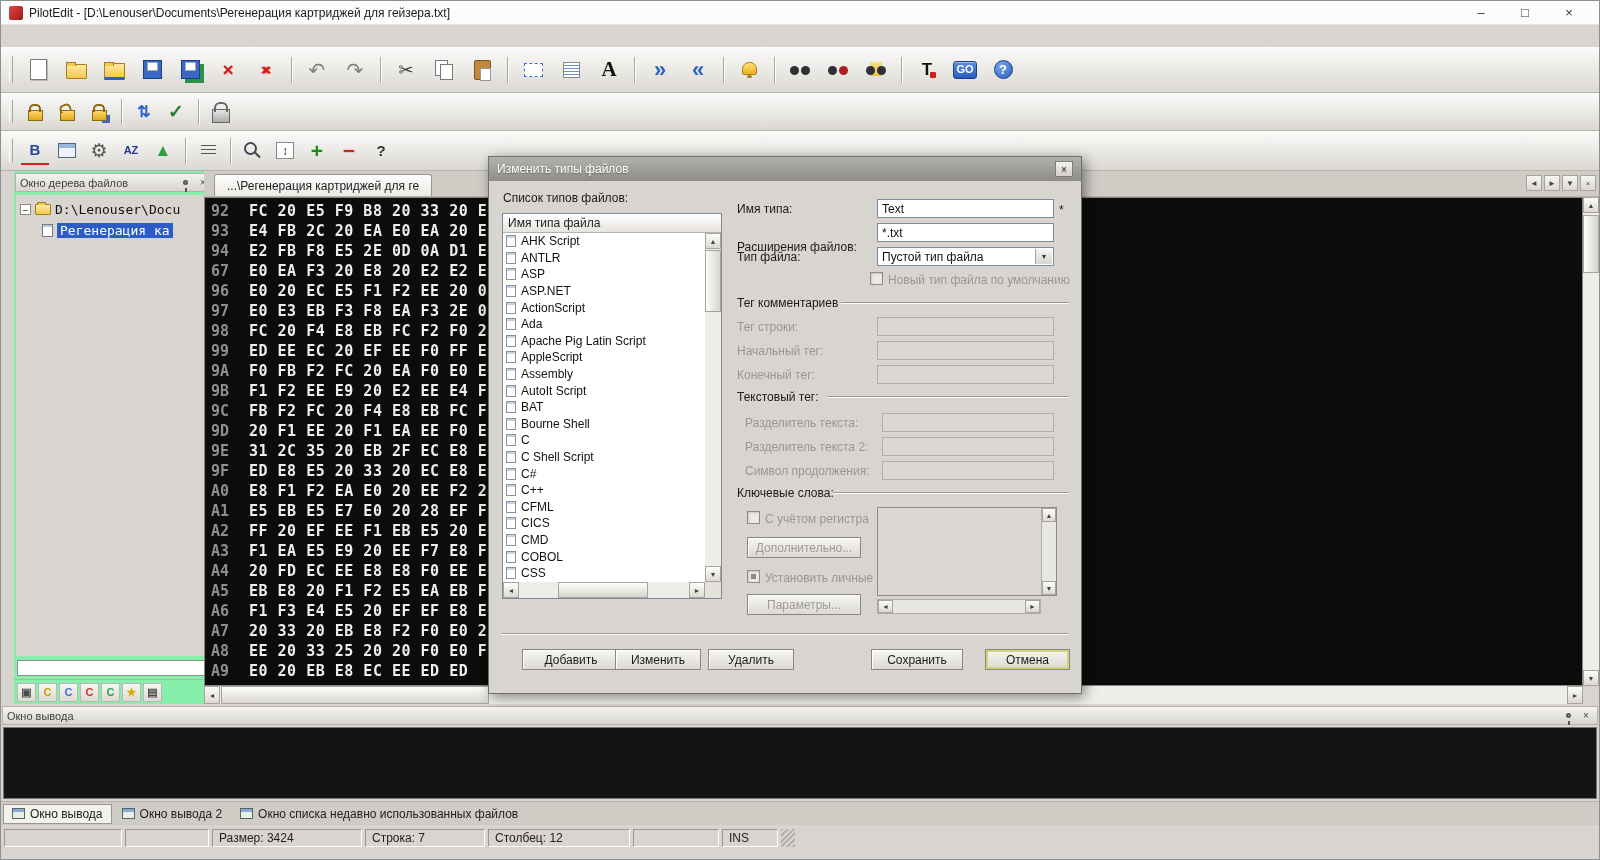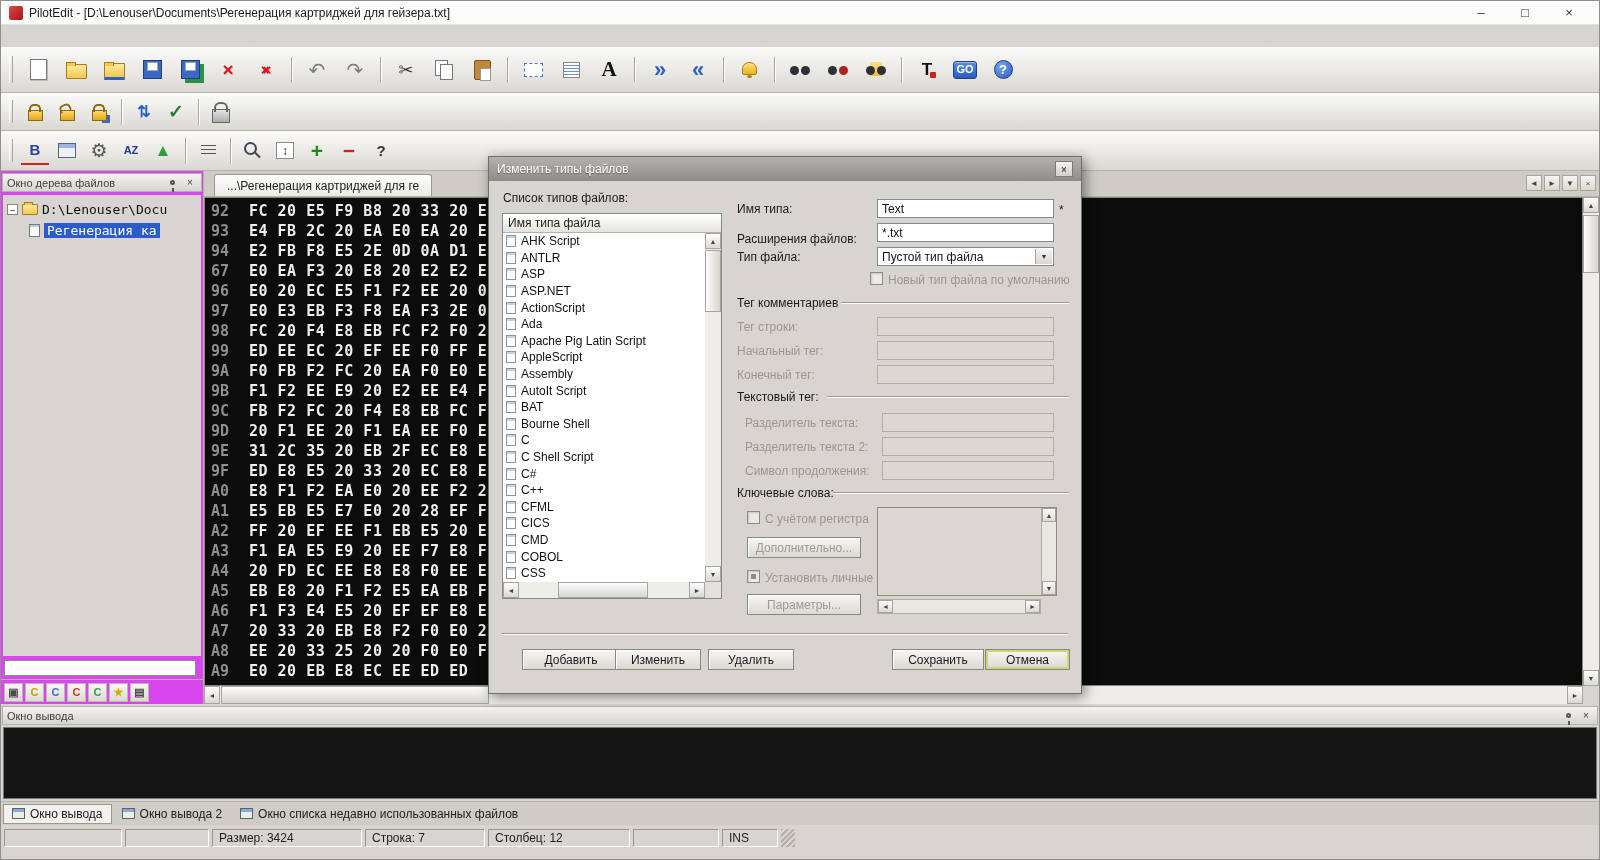--- a/index.html
+++ b/index.html
@@ -72,21 +72,21 @@
 .k-uparrow{color:#2f9e3f;font-size:17px}
 .k-outline::before{content:"";width:15px;height:12px;background:repeating-linear-gradient(#555 0 1px,transparent 1px 4px)}
 .k-mag::before{content:"";width:9px;height:9px;border:2px solid #445;border-radius:50%;margin:-5px 0 0 -5px}
 .k-mag::after{content:"";position:absolute;width:7px;height:2px;background:#445;transform:rotate(45deg);left:15px;top:17px}
 .k-fith{border:1px solid #888;background:#fff;width:18px;height:17px;font-size:12px;color:#333}
 .k-plus{color:#1d8a1d;font-size:21px;font-weight:bold}
 .k-minus{color:#c22;font-size:21px;font-weight:bold}
 .k-chelp{color:#333;font-weight:bold;font-size:15px}
 
 
-.leftpanel{position:absolute;left:0;top:170px;width:203px;height:533px;background:#d946ef;border-right:1px solid #b5b2ac}
+.leftpanel{position:absolute;left:13px;top:170px;width:203px;height:533px;background:#86efac;border-right:1px solid #b5b2ac}
 .phead{position:absolute;left:1px;right:1px;top:2px;height:19px;background:linear-gradient(#f4f3f1,#d8d5d0);border:1px solid #b5b2ac;display:flex;align-items:center;font-size:11px;color:#3f3f3f;padding:0 4px;gap:4px}
 .phead .sp{margin-left:auto;display:flex;align-items:center;gap:6px}
 .pin{width:5px;height:5px;border:2px solid #555;border-radius:50%;position:relative;margin-right:2px}
 .pin::after{content:"";position:absolute;left:0px;top:6px;width:2px;height:4px;background:#555}
 .phx{width:14px;height:14px;display:flex;align-items:center;justify-content:center;font-size:10px;color:#444}
 .tree{position:absolute;left:2px;right:2px;top:24px;bottom:48px;background:#d8d5d0;font-family:"DejaVu Sans Mono",monospace;font-size:13px;overflow:hidden;padding-top:4px}
 .titem{display:flex;align-items:center;height:21px;gap:4px;white-space:nowrap}
 .texp{width:11px;height:11px;border:1px solid #8a8781;background:#fff;font-size:9px;display:flex;align-items:center;justify-content:center;color:#333;flex:0 0 auto}
 .tfolder{width:16px;height:11px;background:linear-gradient(#ffe9a0,#f3c84f);border:1px solid #a87d1d;border-radius:1px;position:relative;flex:0 0 auto}
 .tfolder::before{content:"";position:absolute;top:-3px;left:1px;width:7px;height:2px;background:#f3c84f;border:1px solid #a87d1d;border-bottom:none}
@@ -548,21 +548,21 @@
         </div>
         <div class="lcorner"></div>
       </div>
 
       <span class="dlabel" style="left:248px;top:21px">Имя типа:</span>
       <div class="dfield" style="left:388px;top:18px;width:177px">
         <span>Text</span>
       </div>
       <span class="dlabel" style="left:570px;top:22px">*</span>
 
-      <span class="dlabel" style="left:248px;top:51px">Расширения файлов:</span>
+      <span class="dlabel" style="left:248px;top:59px">Расширения файлов:</span>
       <div class="dfield" style="left:388px;top:42px;width:177px">
         <span>*.txt</span>
       </div>
 
       <span class="dlabel" style="left:248px;top:69px">Тип файла:</span>
       <div class="dfield" style="left:388px;top:66px;width:177px">
         <span>Пустой тип файла</span>
         <span class="combo-btn">▼</span>
       </div>
 
@@ -616,19 +616,19 @@
         <span class="sbtn sh2" style="right:0">►</span>
       </div>
 
       <div class="dbtn dis" style="left:258px;top:413px;width:114px">Параметры...</div>
 
       <span class="gline" style="left:13px;right:13px;top:452px"></span>
 
       <div class="dbtn" style="left:33px;top:468px;width:98px">Добавить</div>
       <div class="dbtn" style="left:126px;top:468px;width:86px">Изменить</div>
       <div class="dbtn" style="left:219px;top:468px;width:86px">Удалить</div>
-      <div class="dbtn" style="left:403px;top:468px;width:92px">Сохранить</div>
+      <div class="dbtn" style="left:382px;top:468px;width:92px">Сохранить</div>
       <div class="dbtn focus" style="left:496px;top:468px;width:85px">Отмена</div>
 
     </div>
   </div>
 
 </div>
 
 </body></html>

